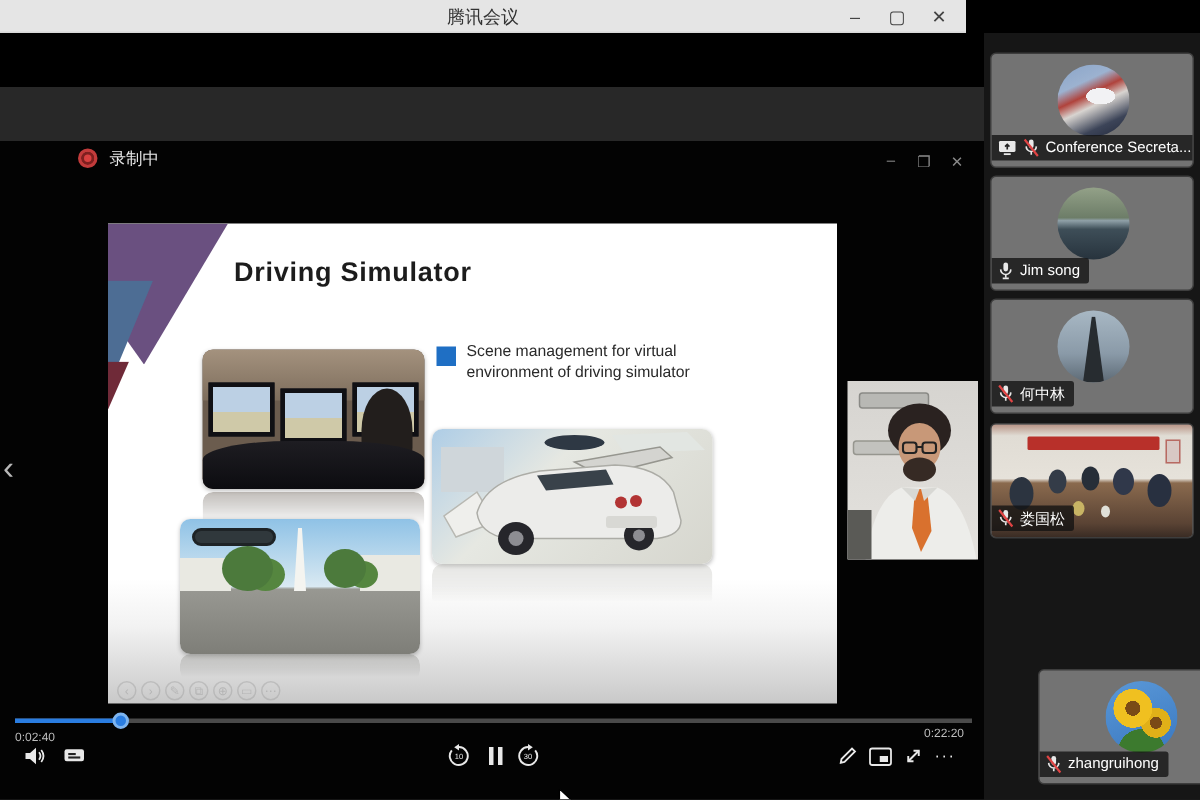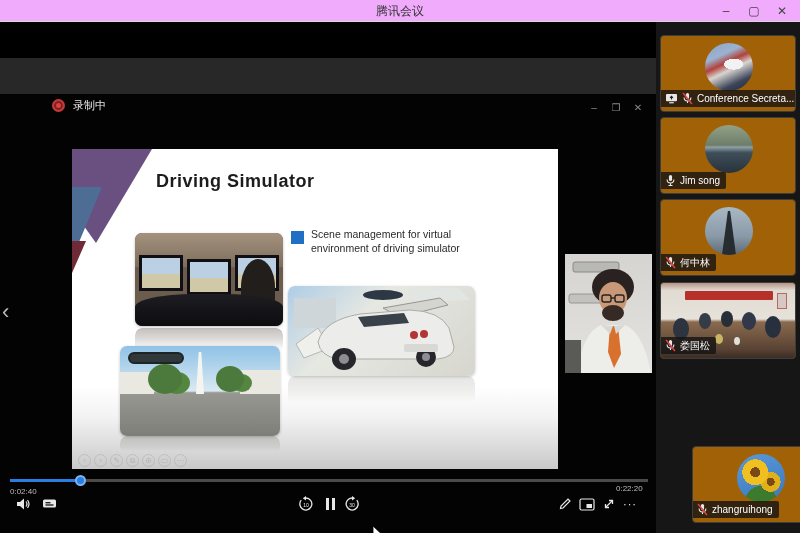--- a/index.html
+++ b/index.html
@@ -2,21 +2,21 @@
 <html><head>
 <meta charset="utf-8">
 <style>
   * { margin:0; padding:0; box-sizing:border-box; }
   html,body { background:#333; }
   body { font-family:"Liberation Sans", sans-serif; }
   .app { position:relative; width:800px; height:533px; background:#000; overflow:hidden;
          font-family:"Liberation Sans", sans-serif; }
 
   
-  .titlebar { position:absolute; left:0; top:0; width:800px; height:22px; background:#f0abfc;
+  .titlebar { position:absolute; left:0; top:0; width:644px; height:22px; background:#e5e5e5;
               border-bottom:1px solid #d8d8d8; }
   .titlebar .title { position:absolute; left:0; right:0; top:3px; text-align:center;
                      font-size:12px; color:#333; }
   .win-controls { position:absolute; right:4px; top:0; height:22px; display:flex; }
   .win-btn { width:28px; height:22px; display:flex; align-items:center; justify-content:center;
              font-size:12px; color:#444; cursor:default; }
 
   
   .stage { position:absolute; left:0; top:22px; width:656px; height:511px; background:#030303;margin-top:36px; }
   .sidebar { position:absolute; left:656px; top:22px; width:144px; height:511px; background:#161616; }
@@ -118,21 +118,21 @@
   
   .stage-tag { position:absolute; left:0; top:484px; height:21px; padding:0 9px 0 6px;
                background:rgba(38,38,38,0.92); border-radius:0 4px 4px 0; display:flex;
                align-items:center; gap:5px; }
   .stage-tag .tag-name { font-size:11px; color:#f0f0f0; }
 
   
   .cursor { position:absolute; left:372px; top:468px; }
 
   
-  .thumb { position:absolute; left:4px; width:136px; height:77px; background:#a16207;
+  .thumb { position:absolute; left:4px; width:136px; height:77px; background:#737373;
            border:1px solid #3d3d3d; border-radius:4px; overflow:hidden; }
   .avatar { position:absolute; left:44px; top:7px; width:48px; height:48px; border-radius:50%;
             overflow:hidden; }
   .ptag { position:absolute; left:0; bottom:4px; display:flex; align-items:stretch; height:17px; }
   .ptag-body { display:flex; align-items:center; gap:4px; padding:0 6px 0 4px;
                background:rgba(18,18,18,0.78); border-radius:0 2px 2px 0; }
   .pname { font-size:10px; color:#fff; white-space:nowrap; }
   .badge-host { width:17px; height:17px; background:#e8762c; display:flex; align-items:center;
                 justify-content:center; border-radius:2px 0 0 2px; }
 

